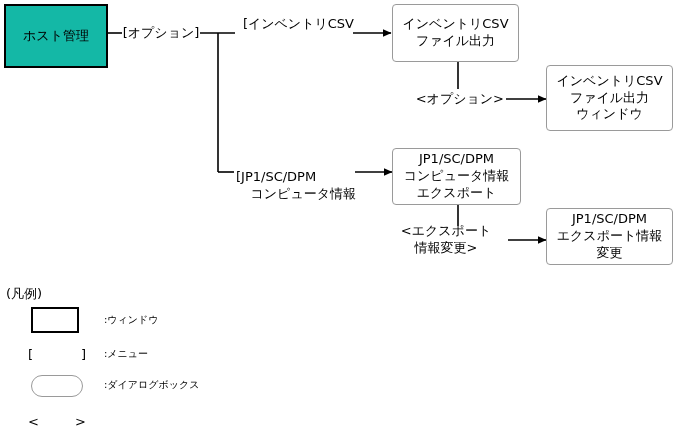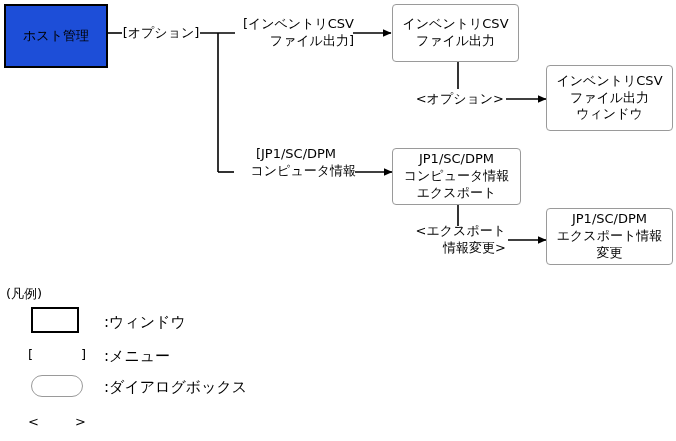--- a/index.html
+++ b/index.html
@@ -28,21 +28,21 @@
     flex-direction: column;
     align-items: center;
     justify-content: center;
     text-align: center;
     line-height: 1.30;
     font-size: 13px;
     white-space: nowrap;
   }
   .window-box {
     border: 2px solid #000000;
-    background: #1d4ed8;
+    background: #14b8a6;
   }
   .dialog-box {
     border: 1px solid #9a9a9a;
     border-radius: 4px;
     background: #ffffff;
   }
   .label {
     position: absolute;
     font-size: 13px;
     line-height: 1.30;
@@ -54,21 +54,21 @@
   }
   .legend-title {
     position: absolute;
     left: 6px;
     top: 285px;
     font-size: 13px;
     text-align: right;
   }
   .legend-row-label {
     position: absolute;
-    font-size: 15px;
+    font-size: 10px;
     white-space: nowrap;
   }
   .legend-window {
     position: absolute;
     left: 31px;
     top: 307px;
     width: 48px;
     height: 26px;
     border: 2px solid #000000;
     background: #ffffff;
@@ -138,50 +138,49 @@
 <div class="node window-box" style="left:4px; top:4px; width:104px; height:64px;">
   <span>ホスト管理</span>
 </div>
 
 <div class="label" style="left:120px; top:25px; width:82px;">
   <span>[オプション]</span>
 </div>
 
 <div class="label right" style="left:198px; top:16px; width:156px;">
   <div>[インベントリCSV</div>
-  <div>ファイル出力]</div>
 </div>
 
 <div class="node dialog-box" style="left:392px; top:4px; width:127px; height:58px;">
   <div>インベントリCSV</div>
   <div>ファイル出力</div>
 </div>
 
 <div class="label right" style="left:384px; top:91px; width:120px;">
   <span>&lt;オプション&gt;</span>
 </div>
 
 <div class="node dialog-box" style="left:546px; top:65px; width:127px; height:66px;">
   <div>インベントリCSV</div>
   <div>ファイル出力</div>
   <div>ウィンドウ</div>
 </div>
 
 <div class="label right" style="left:222px; top:146px; width:134px;">
-  <div class="left" style="text-align:center; padding-left:14px;">[JP1/SC/DPM</div>
+  <div class="left" style="text-align:left; padding-left:14px;margin-top:23px;">[JP1/SC/DPM</div>
   <div>コンピュータ情報</div>
 </div>
 
 <div class="node dialog-box" style="left:392px; top:148px; width:129px; height:57px;">
   <div>JP1/SC/DPM</div>
   <div>コンピュータ情報</div>
   <div>エクスポート</div>
 </div>
 
-<div class="label right" style="left:386px; top:223px; width:120px;">
+<div class="label right" style="left:386px; top:223px; width:120px;text-align:center;">
   <div>&lt;エクスポート</div>
   <div>情報変更&gt;</div>
 </div>
 
 <div class="node dialog-box" style="left:546px; top:208px; width:127px; height:57px;">
   <div>JP1/SC/DPM</div>
   <div>エクスポート情報</div>
   <div>変更</div>
 </div>
 

